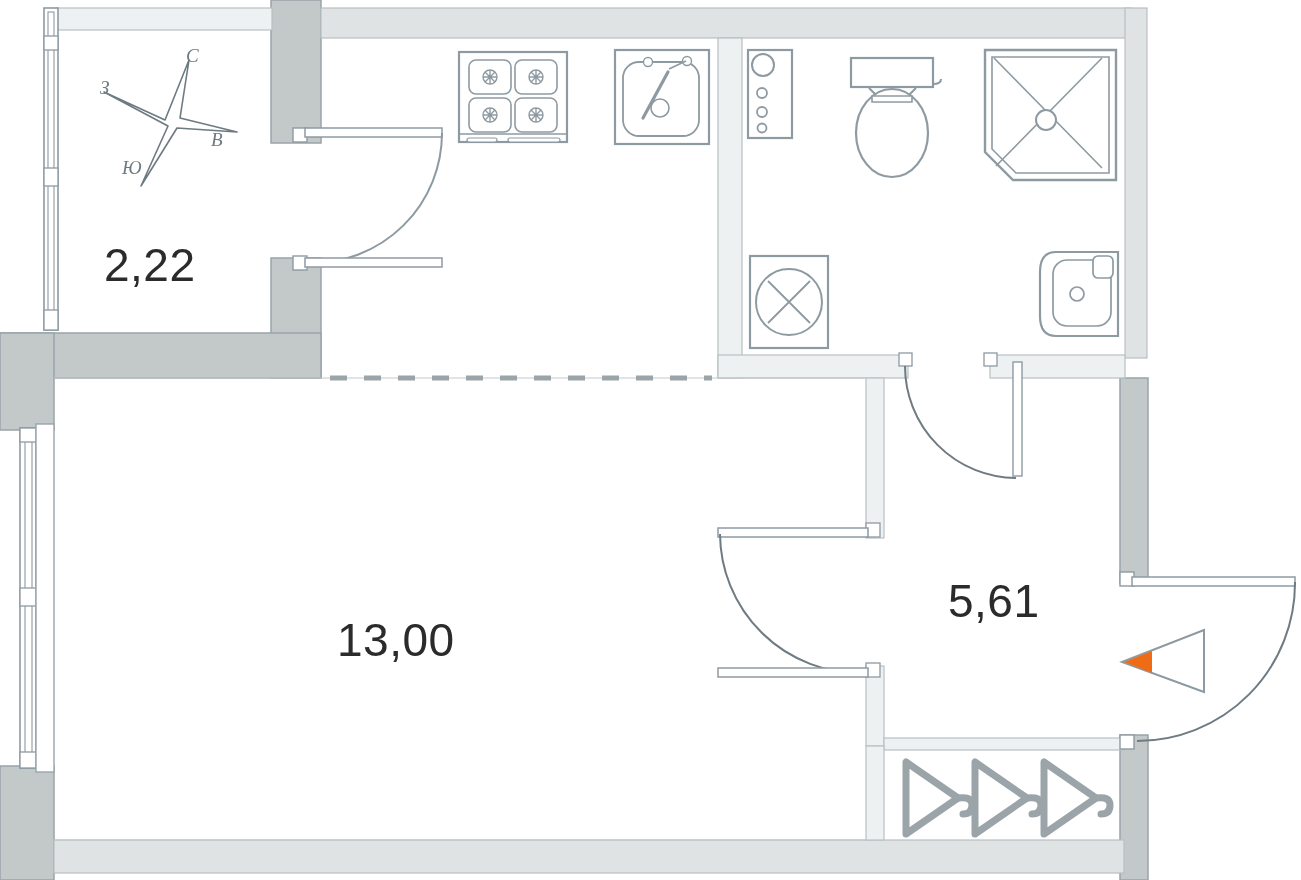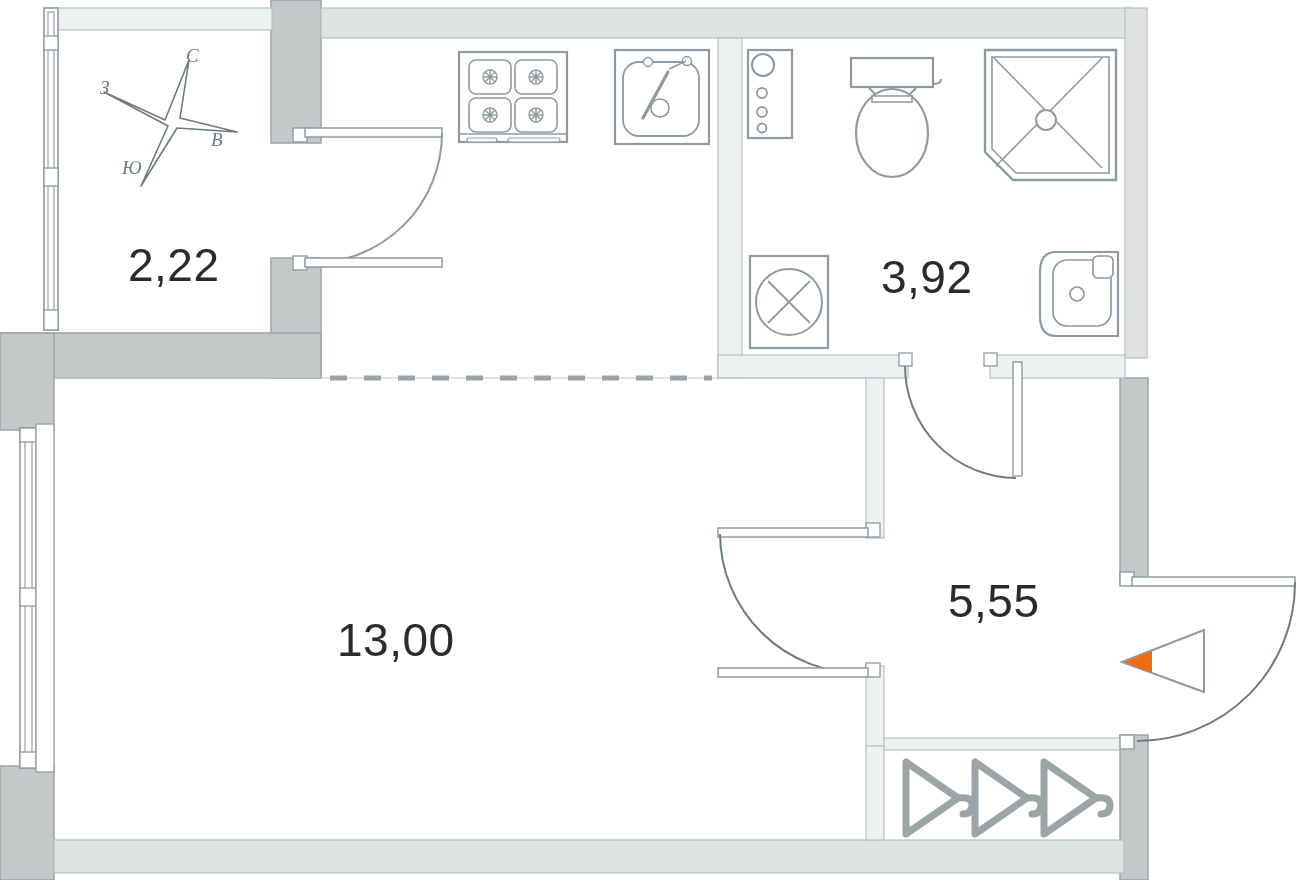--- a/index.html
+++ b/index.html
@@ -230,27 +230,26 @@
       <path d="M1122,662 L1204,630 L1204,692 Z" fill="#ffffff" stroke="#8e9aa2" stroke-width="2"></path>
       <path d="M1124,662 L1152,651 L1152,673 Z" fill="#ef6c16" stroke="none"></path>
     </g>
 
     <g fill="#ffffff" stroke="#6c7a82" stroke-width="1.6" stroke-linejoin="round">
       <path d="M165,120 L189,60 L180,118 L237,132 L177,128 L141,186 L168,126 L104,92 Z"></path>
     </g>
 
   </svg>
 
-  <div class="area-label" style="left:128px; top:238px;text-align:right;">2,22</div>
-
-
-  <div class="area-label" style="left:881px; top:250px;">3,92</div>
+  <div class="area-label" style="left:104px; top:238px;text-align:right;">2,22</div>
+
+
 
   <div class="area-label" style="left:337px; top:613px;">13,00</div>
 
-  <div class="area-label" style="left:948px; top:574px;">5,55</div>
+  <div class="area-label" style="left:948px; top:574px;">5,61</div>
 
   <div class="compass-letter" style="left:186px; top:45px;">С</div>
   <div class="compass-letter" style="left:100px; top:77px;">З</div>
   <div class="compass-letter" style="left:211px; top:129px;">В</div>
   <div class="compass-letter" style="left:122px; top:157px;">Ю</div>
 
 </div>
 
 </body></html>

